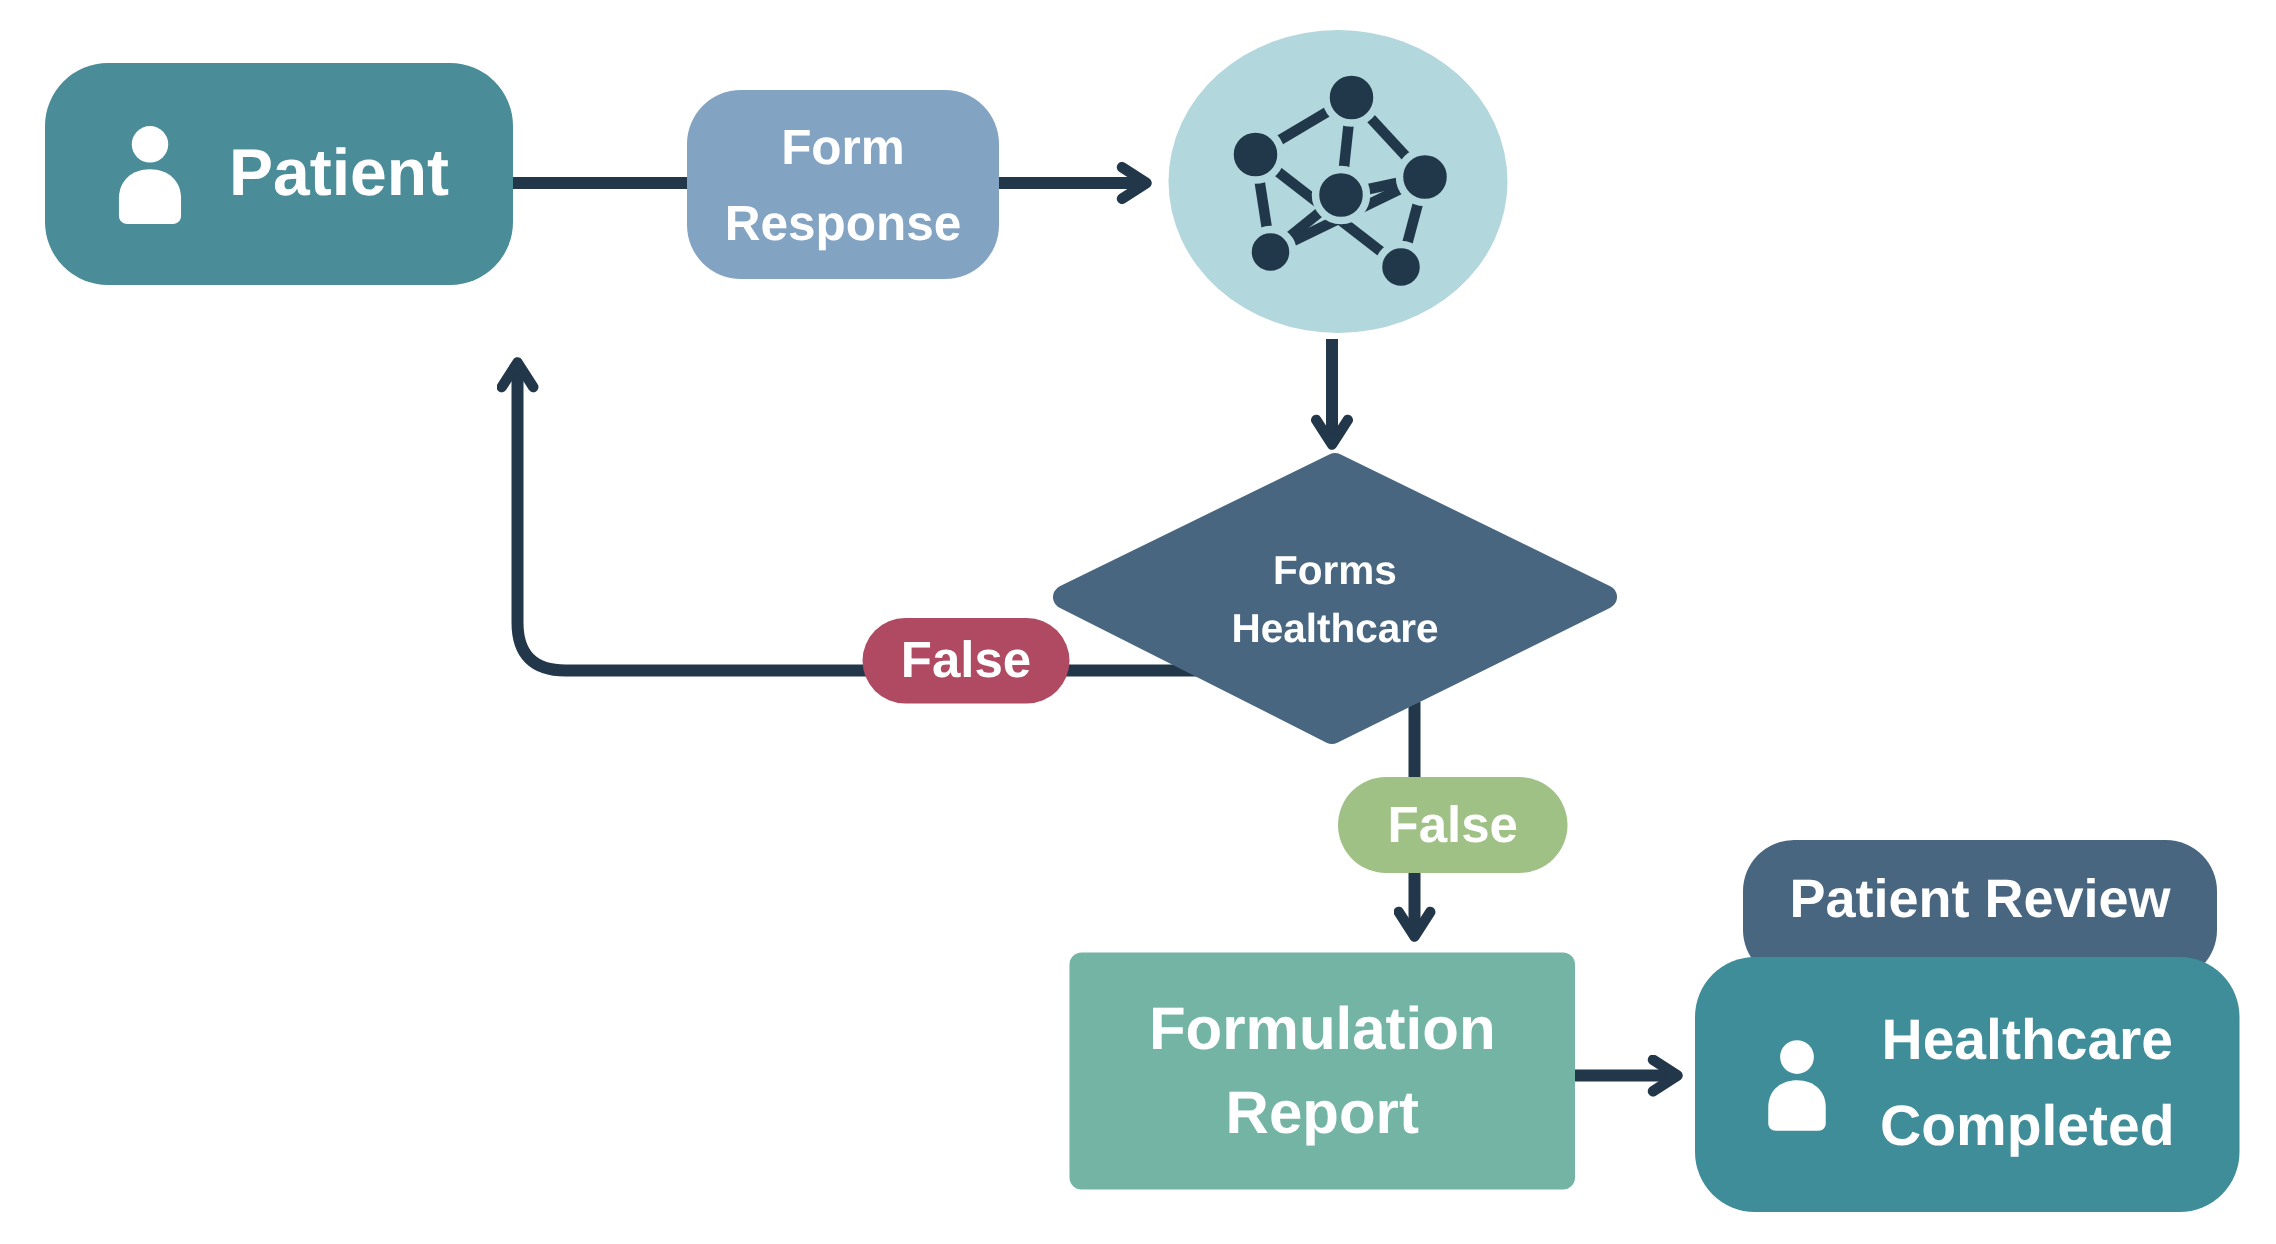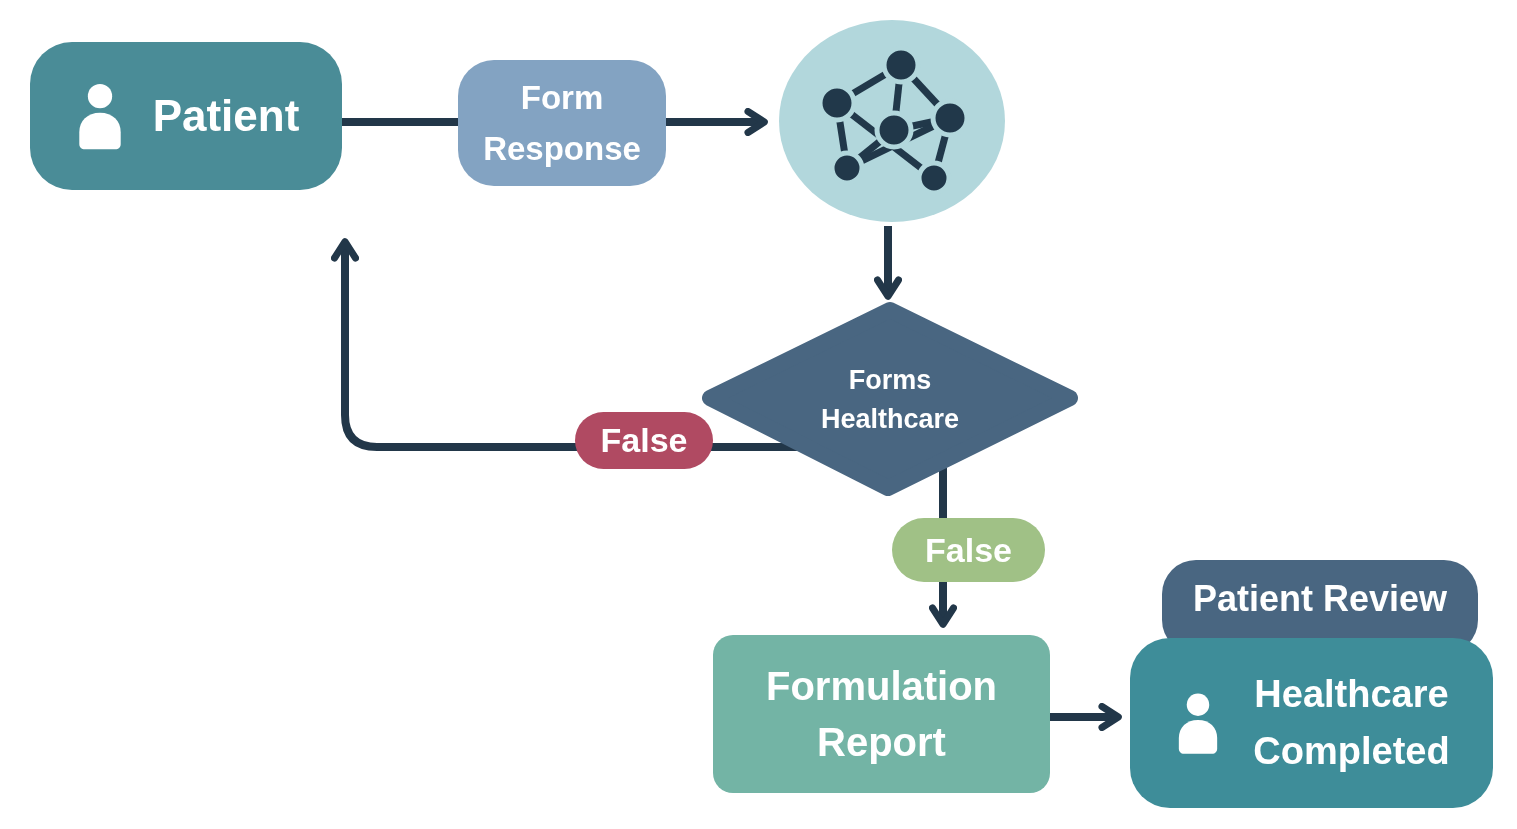--- a/index.html
+++ b/index.html
@@ -108,21 +108,21 @@
     font-size:34px;
   }
   .pill-true{
     left:892px;top:518px;width:153px;height:64px;
     border-radius:32px;
     background:var(--true-pill);
     font-size:34px;
   }
   .node-formulation{
     left:713px;top:635px;width:337px;height:158px;
-    border-radius:20px;
+    border-radius:8px;
     background:var(--formulation-box);
     font-size:40px;
     line-height:1.4;
   }
   .tab-patient-review{
     left:1162px;top:560px;width:316px;height:94px;
     border-radius:34px;
     background:var(--patient-review-tab);
     font-size:36px;
     align-items:flex-start;

